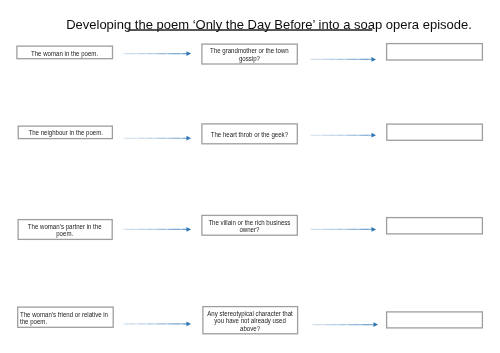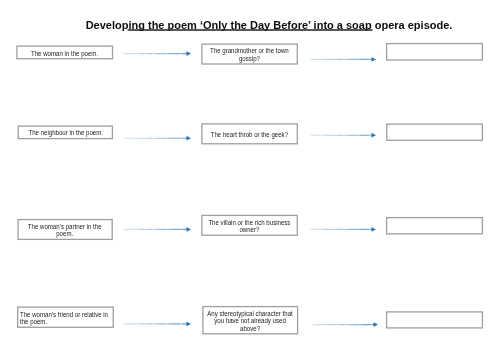--- a/index.html
+++ b/index.html
@@ -11,22 +11,22 @@
   body { font-family: "Liberation Sans", sans-serif; color: #000; }
   .page { position: relative; width: 500px; height: 353px; background: #fff; }
 
   .title-wrap {
     position: absolute;
     left: 0; top: 18.8px; width: 500px; height: 9px;
     text-align: center;
     line-height: 9px;
   }
   .title {
-    font-size: 11px;
-    font-weight: bold;
+    font-size: 13px;
+    font-weight: normal;
     color: #0d0d0d;
     white-space: nowrap;
     margin-left: 38px;
   }
   .title-rule { position: absolute; left: 0; top: 0; }
 
   .boxlayer { position: absolute; left: 0; top: 0; }
 
   .box {
     position: absolute;

